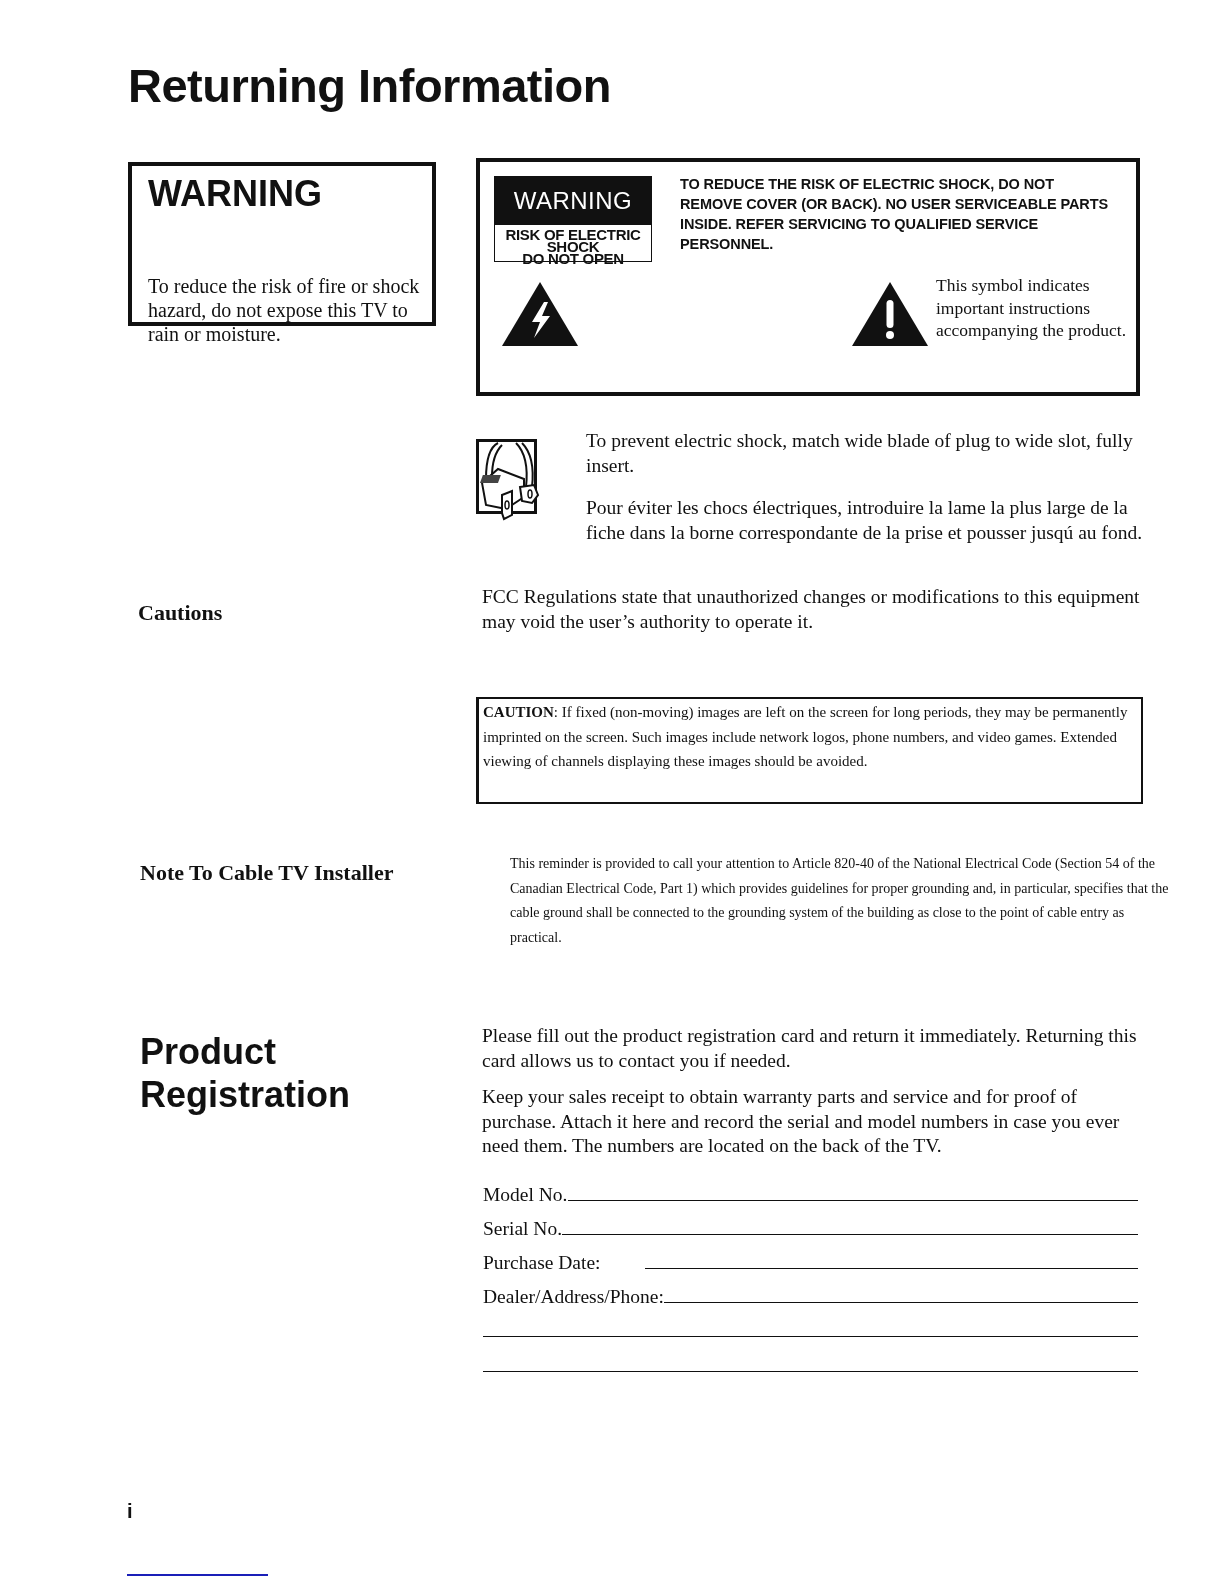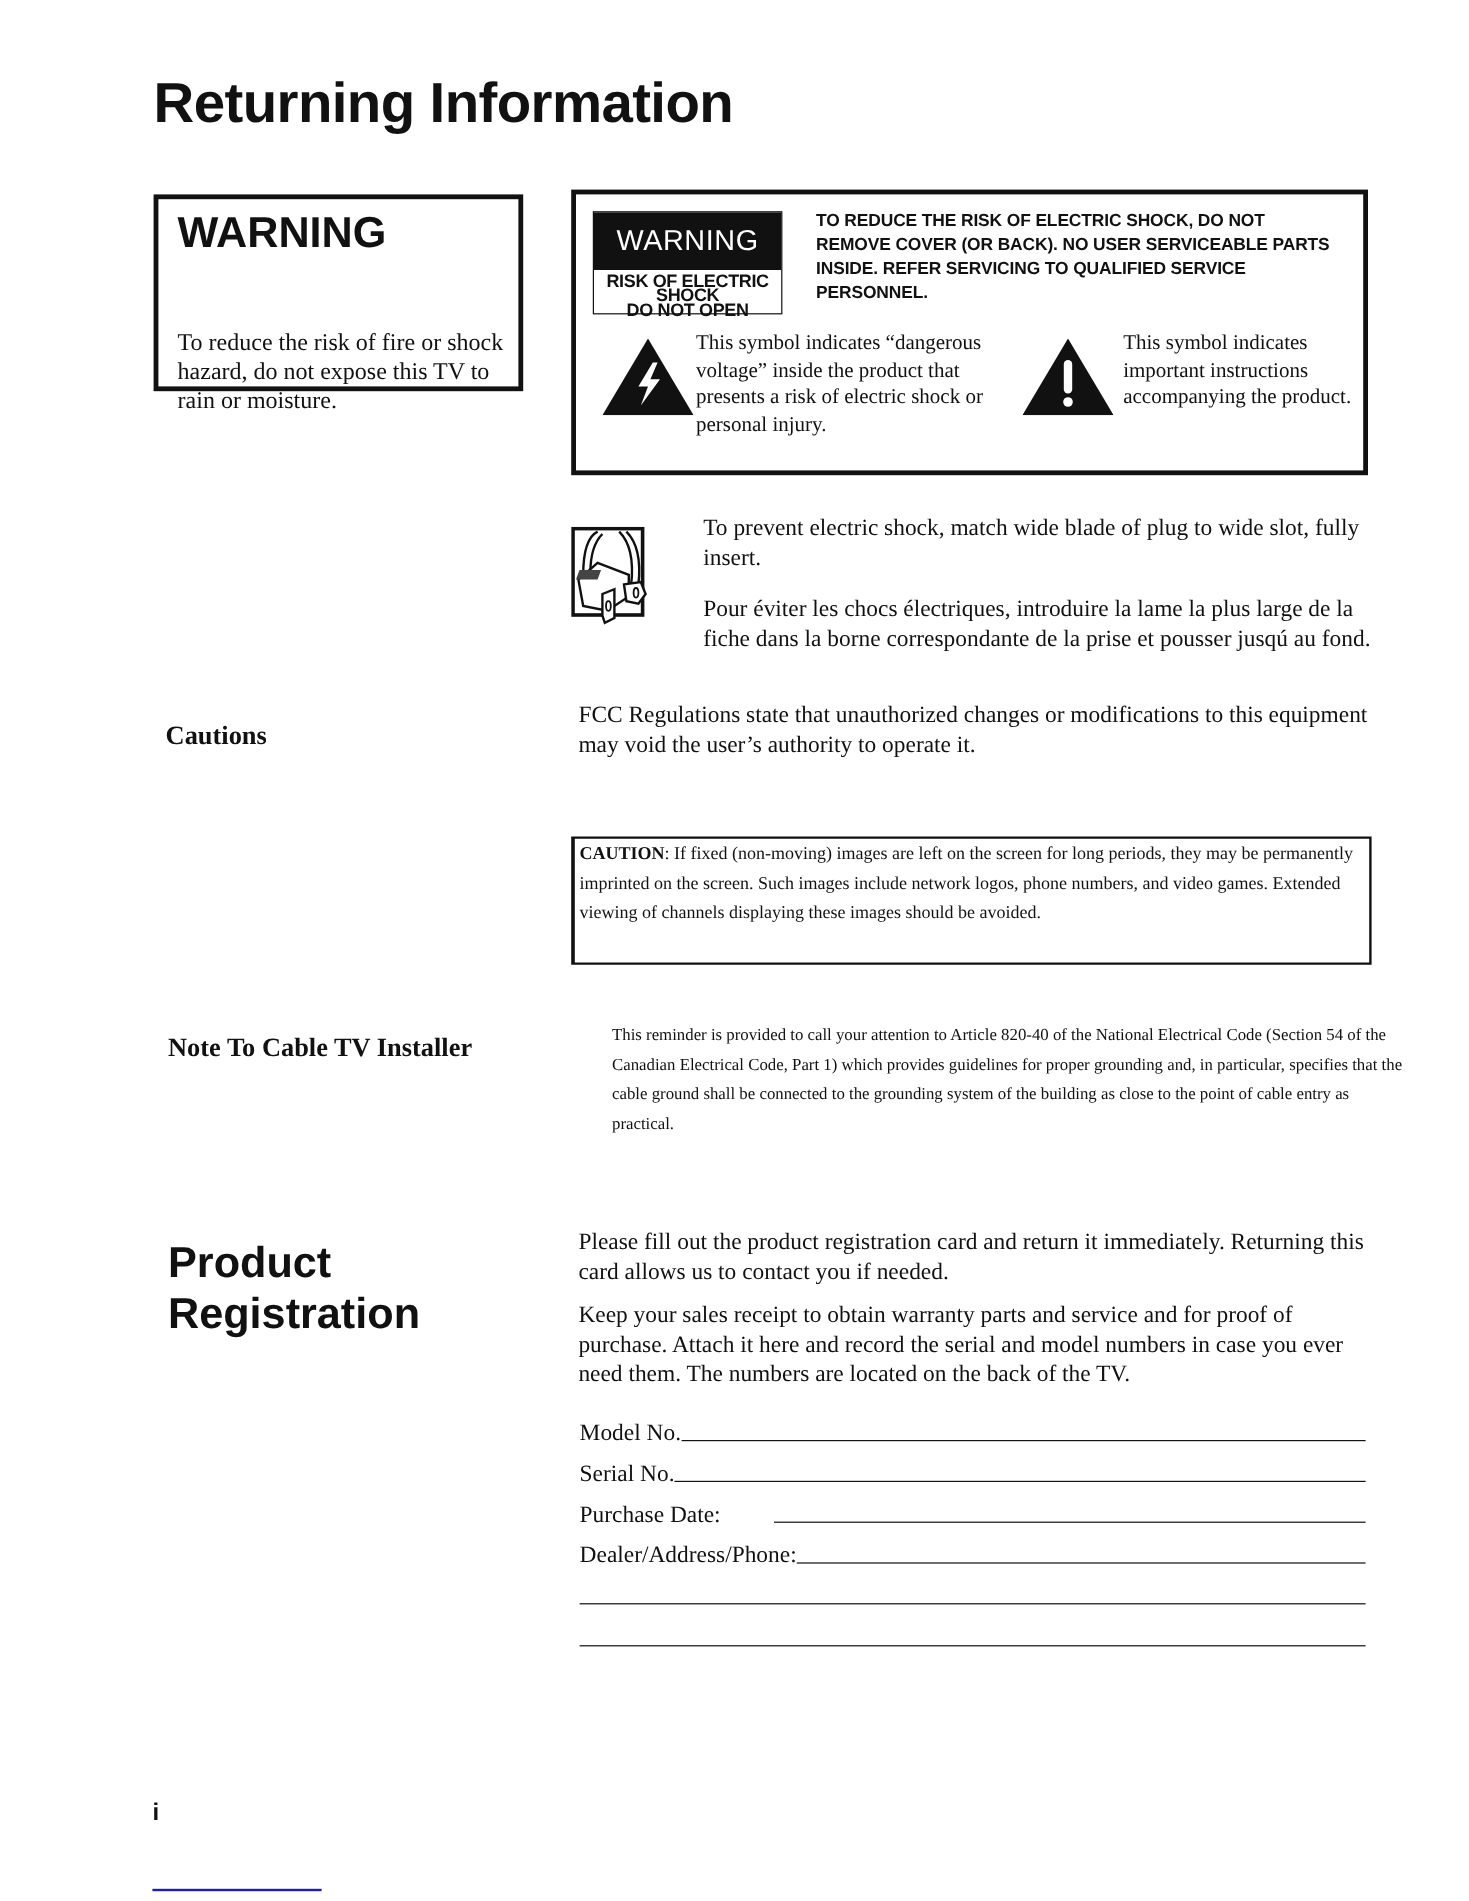--- a/index.html
+++ b/index.html
@@ -124,21 +124,20 @@
       <div>RISK OF ELECTRIC SHOCK</div>
       <div>DO NOT OPEN</div>
     </div>
   </div>
   <div id="shock-notice" class="abs sans">TO REDUCE THE RISK OF ELECTRIC SHOCK, DO NOT REMOVE COVER (OR BACK). NO USER SERVICEABLE PARTS INSIDE. REFER SERVICING TO QUALIFIED SERVICE PERSONNEL.</div>
 
   <svg id="voltage-icon" class="abs" viewBox="0 0 76 64">
     <polygon points="38,0 76,64 0,64" fill="#111"></polygon>
     <polygon points="42,20 30,40 38,40 32,56 48,34 40,34 46,20" fill="#fff"></polygon>
   </svg>
-  <div id="voltage-text" class="abs serif">This symbol indicates “dangerous voltage” inside the product that presents a risk of electric shock or personal injury.</div>
 
   <svg id="attention-icon" class="abs" viewBox="0 0 76 64">
     <polygon points="38,0 76,64 0,64" fill="#111"></polygon>
     <rect x="34.5" y="18" width="7" height="28" rx="3.5" fill="#fff"></rect>
     <circle cx="38" cy="53" r="4" fill="#fff"></circle>
   </svg>
   <div id="attention-text" class="abs serif">This symbol indicates important instructions accompanying the product.</div>
 </div>
 
 <svg id="plug-icon" class="abs" viewBox="0 0 66 82">

